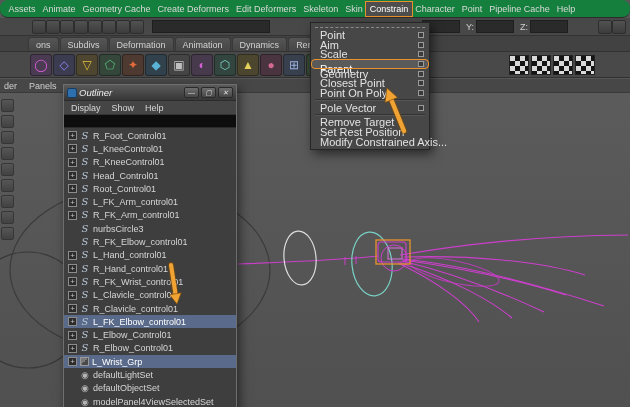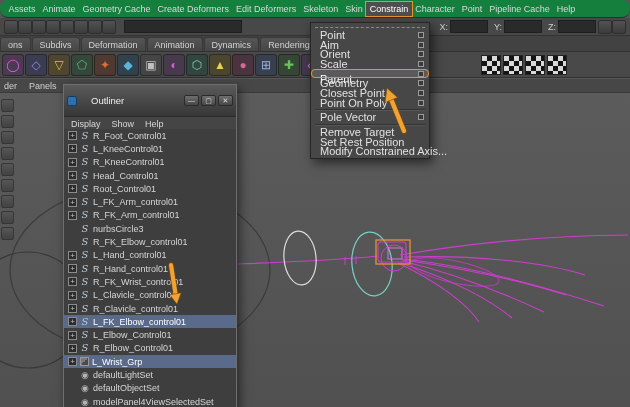--- a/index.html
+++ b/index.html
@@ -14,42 +14,42 @@
   
   .statusline { position:relative; z-index:10; height:18px; background:#484848; border-bottom:1px solid #333; display:flex; align-items:center; gap:2px; padding:0 4px; }
   .sl-icon { width:14px; height:14px; background:linear-gradient(#525252,#3c3c3c); border:1px solid #2e2e2e; border-radius:2px; color:#9f9f9f; font-size:8px; display:flex; align-items:center; justify-content:center; flex:none; }
   .sl-name { width:118px; height:13px; background:#2a2a2a; border:1px solid #1f1f1f; color:#ccc; font-size:9px; margin-left:6px; }
   .sl-spacer { flex:1; }
   .sl-label { color:#cfcfcf; font-size:9px; margin-left:4px; }
   .sl-field { width:38px; height:13px; background:#2a2a2a; border:1px solid #1f1f1f; color:#ccc; font-size:9px; }
 
   
   .shelftabs { position:relative; z-index:10; height:16px; background:#424242; border-bottom:1px solid #323232; display:flex; align-items:flex-end; padding:0 0 0 0; font-size:9px; }
-  .tabs-group { display:flex; align-items:flex-start; }
+  .tabs-group { display:flex; align-items:flex-start;padding-left:28px; }
   .tab { color:#d2d2d2; background:linear-gradient(#555,#464646); border:1px solid #383838; border-bottom:none; border-radius:3px 3px 0 0; padding:1.5px 7px; margin-right:1px; white-space:nowrap; }
   .tabs-spacer { flex:1; }
   .tabs-right { margin-right:58px; }
 
   
   .shelf { position:relative; z-index:10; height:26px; background:#494949; border-bottom:1px solid #303030; display:flex; align-items:center; padding:0 2px; gap:1px; }
   .shelf-icon { width:22px; height:22px; border-radius:3px; border:1px solid rgba(0,0,0,.35); display:flex; align-items:center; justify-content:center; font-size:12px; flex:none; }
   .checkers { display:flex; gap:2px; margin-left:134px; }
   .checker { width:20px; height:20px; border:1px solid #222; background:repeating-conic-gradient(#141414 0% 25%, #d9d9d9 0% 50%); background-size:10px 10px; }
 
   
   .viewport { position:absolute; left:0; top:79px; right:0; bottom:0; background:linear-gradient(#5c5c5c,#505050);text-align:right; }
   .panelmenu { height:14px; background:#474747; border-bottom:1px solid #3a3a3a; display:flex; gap:12px; align-items:center; padding-left:4px; }
   .pm-item { color:#cfcfcf; font-size:9px; }
   .toolbox { position:absolute; left:1px; top:20px; display:flex; flex-direction:column; gap:3px; }
   .tool { width:13px; height:13px; background:linear-gradient(#565656,#424242); border:1px solid #363636; border-radius:2px; color:#8d8d8d; font-size:8px; line-height:12px; text-align:center; }
   .wires { position:absolute; left:0; top:0; width:630px; height:328px; }
 
   
   .outliner { position:absolute; left:63px; top:84px; width:174px; height:330px; z-index:20; background:#3e3e3e; border:1px solid #6e6e6e; box-shadow:3px 4px 10px rgba(0,0,0,.5); }
-  .outl-title { height:32px; background:linear-gradient(#5a5a5a,#373737); display:flex; align-items:center; gap:14px; padding:0 3px; border-bottom:1px solid #2b2b2b; }
+  .outl-title { height:16px; background:linear-gradient(#5a5a5a,#373737); display:flex; align-items:center; gap:2px; padding:0 3px; border-bottom:1px solid #2b2b2b;font-style:italic; }
   .outl-app-icon { width:10px; height:10px; background:#2e6fae; border:1px solid #173c5e; border-radius:2px; flex:none; }
   .outl-title-text { color:#eee; font-size:9.5px; flex:1; }
   .winbtn { width:15px; height:11px; background:linear-gradient(#6e6e6e,#474747); border:1px solid #2a2a2a; border-radius:2px; color:#ddd; font-size:7px; line-height:10px; text-align:center; flex:none; }
   .outl-menus { height:14px; background:#454545; display:flex; gap:11px; align-items:center; padding-left:7px; border-bottom:1px solid #333; }
   .outl-menu { color:#d8d8d8; font-size:9px; }
   .outl-filter { display:block; width:100%; height:13px; background:#0d0d0d; border:none; border-bottom:1px solid #2a2a2a; color:#ccc; font-size:9px; padding:0 3px; }
   .outl-list { position:absolute; left:0; right:0; top:44px; bottom:0; background:#3e3e3e; overflow:hidden; }
   .outl-row { height:13.3px; display:flex; align-items:center; gap:3px; padding-left:4px; }
   .outl-row.selected { background:#5a6a8a; }
   .outl-row.selected .outl-label { color:#fff; }
@@ -335,24 +335,20 @@
     <div class="tearoff"></div>
   <div class="dd-item">
         <span class="dd-lbl">Point</span>
         <span class="optbox"></span>
       </div>
       <div class="dd-item">
         <span class="dd-lbl">Aim</span>
         <span class="optbox"></span>
       </div>
       <div class="dd-item">
-        <span class="dd-lbl">Orient</span>
-        <span class="optbox"></span>
-      </div>
-      <div class="dd-item">
         <span class="dd-lbl">Scale</span>
         <span class="optbox"></span>
       </div>
       <div class="dd-item highlight">
         <span class="dd-lbl">Parent</span>
         <span class="optbox"></span>
       </div>
       <div class="dd-item">
         <span class="dd-lbl">Geometry</span>
         <span class="optbox"></span>

